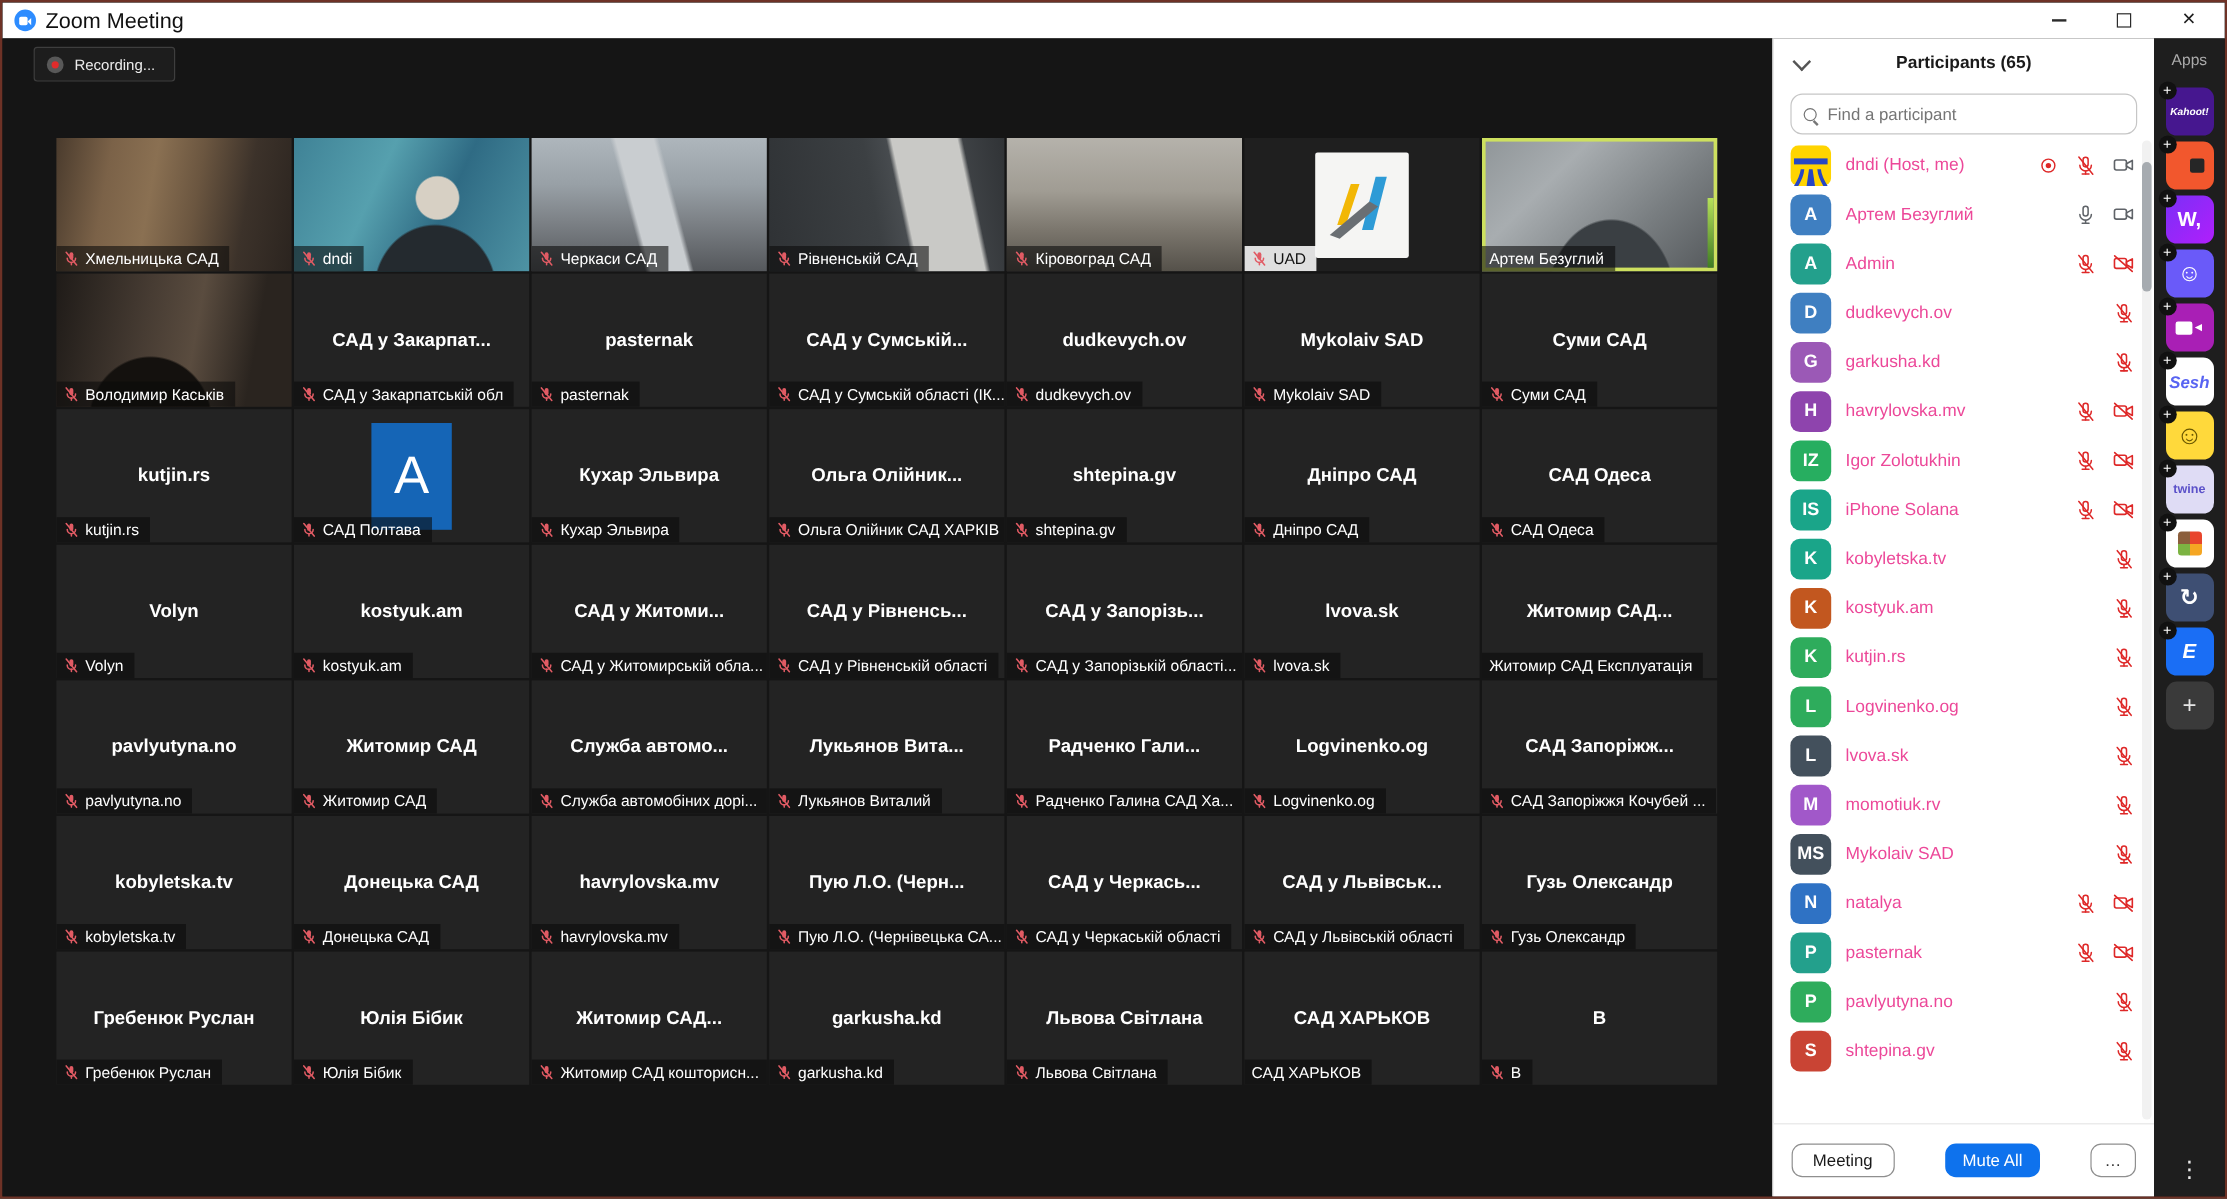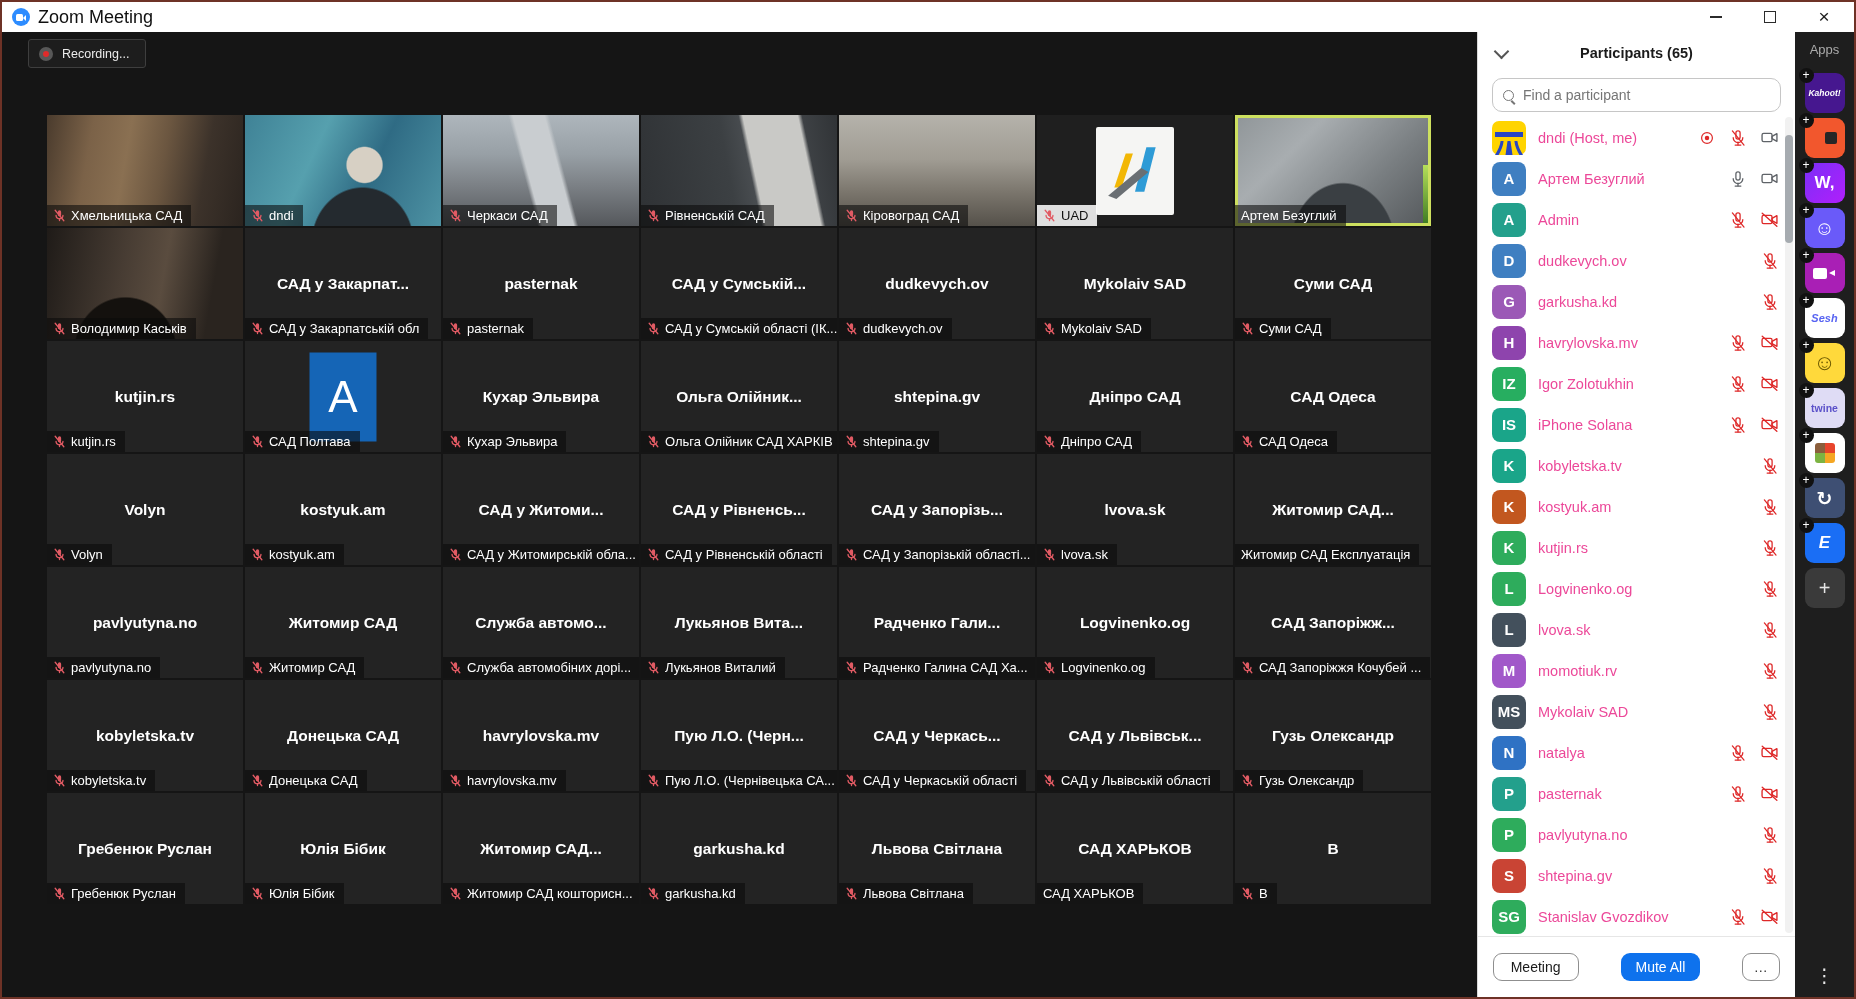--- a/index.html
+++ b/index.html
@@ -71,21 +71,21 @@
   .badge{position:absolute;z-index:2;top:-5px;left:-6px;width:15px;height:15px;border-radius:50%;background:#111;color:#fff;font-size:12px;line-height:15px;text-align:center;}
   .app{width:40px;height:40px;border-radius:9px;display:flex;align-items:center;justify-content:center;overflow:hidden;position:relative;cursor:pointer;}
   .app-kahoot{background:#46178f;color:#fff;font-size:8.5px;font-weight:700;font-style:italic;}
   .app-coda{background:#f2572d;}
   .app-coda::after{content:'';position:absolute;right:8px;top:14px;width:12px;height:12px;background:#262626;border-radius:2px;}
   .app-wordly{background:linear-gradient(135deg,#7b2ff7,#b01ffb);color:#fff;font-size:17px;font-weight:700;}
   .app-face{background:#6a5af9;color:#fff;font-size:20px;}
   .app-spotlight{background:#a91fb5;}
   .app-spotlight::before{content:'';position:absolute;left:8px;top:15px;width:14px;height:11px;background:#fff;border-radius:2px;}
   .app-spotlight::after{content:'';position:absolute;left:24px;top:17px;border-top:3.5px solid transparent;border-bottom:3.5px solid transparent;border-right:6px solid #fff;}
-  .app-sesh{background:#fff;color:#5864f2;font-size:11px;font-weight:700;font-style:italic;}
+  .app-sesh{background:#fff;color:#5864f2;font-size:14px;font-weight:700;font-style:italic;}
   .app-smiley{background:#ffd93b;color:#6b5800;font-size:22px;}
   .app-twine{background:#dfdcf5;color:#5b51c9;font-size:10.5px;font-weight:700;}
   .app-palette{background:#fff;}
   .app-palette span{width:20px;height:20px;border-radius:3px;background:conic-gradient(#e8452c 0 25%,#f5a623 0 50%,#7cb342 0 75%,#8b5e3c 0);}
   .app-sync{background:#3e4f73;color:#fff;font-size:19px;font-weight:700;}
   .app-flag{background:#1a6ef5;color:#fff;font-size:17px;font-weight:700;font-style:italic;}
   .app-add{background:#3a3a3a;color:#e5e5e5;font-size:20px;}
   .apps-more{margin-top:auto;color:#e8e8e8;font-size:19px;cursor:pointer;}
 </style>
 </head>
@@ -1134,42 +1134,20 @@
                 <svg viewBox="0 0 24 24" width="18" height="18" fill="none" stroke="#de2828" stroke-width="1.7" stroke-linecap="round">
                   <rect x="9.2" y="2.6" width="5.6" height="10.8" rx="2.8"></rect>
                   <path d="M5.6 11.6a6.4 6.4 0 0 0 12.8 0"></path>
                   <path d="M12 18v3.2"></path>
                   <path d="M8.2 21.4h7.6"></path>
                   <path d="M4.5 2.5l15.5 19"></path>
                 </svg>
               </span>
             </span>
           </div>
-          <div class="prow">
-            <span class="av" style="background: rgb(46, 172, 92);">SG</span>
-            <span class="pname">Stanislav Gvozdikov</span>
-            <span class="picons">
-              <span>
-                <svg viewBox="0 0 24 24" width="18" height="18" fill="none" stroke="#de2828" stroke-width="1.7" stroke-linecap="round">
-                  <rect x="9.2" y="2.6" width="5.6" height="10.8" rx="2.8"></rect>
-                  <path d="M5.6 11.6a6.4 6.4 0 0 0 12.8 0"></path>
-                  <path d="M12 18v3.2"></path>
-                  <path d="M8.2 21.4h7.6"></path>
-                  <path d="M4.5 2.5l15.5 19"></path>
-                </svg>
-              </span>
-              <span>
-                <svg viewBox="0 0 24 24" width="19" height="19" fill="none" stroke="#de2828" stroke-width="1.7" stroke-linejoin="round">
-                  <rect x="2.6" y="6.8" width="12.6" height="10.4" rx="2"></rect>
-                  <path d="M15.2 10.6l6.2-3.4v9.6l-6.2-3.4z"></path>
-                  <path d="M2.8 4l18.5 16.5" stroke-linecap="round"></path>
-                </svg>
-              </span>
-            </span>
-          </div>
         </div>
       <div class="scroll-track">
         <span class="scroll-thumb"></span>
       </div>
       <div class="panel-footer">
         <button class="btn btn-invite">Meeting</button>
         <button class="btn btn-mute">Mute All</button>
         <button class="btn btn-more">…</button>
       </div>
     </div>

